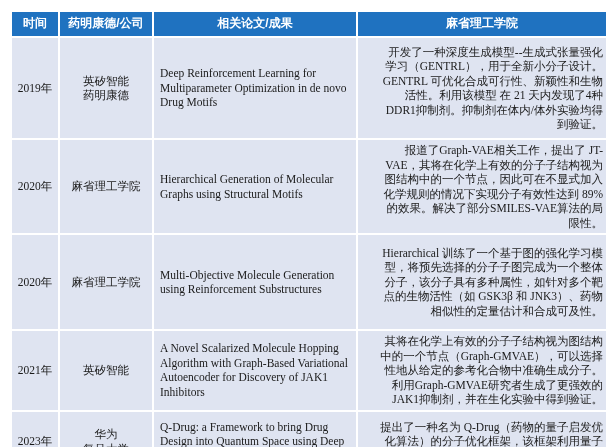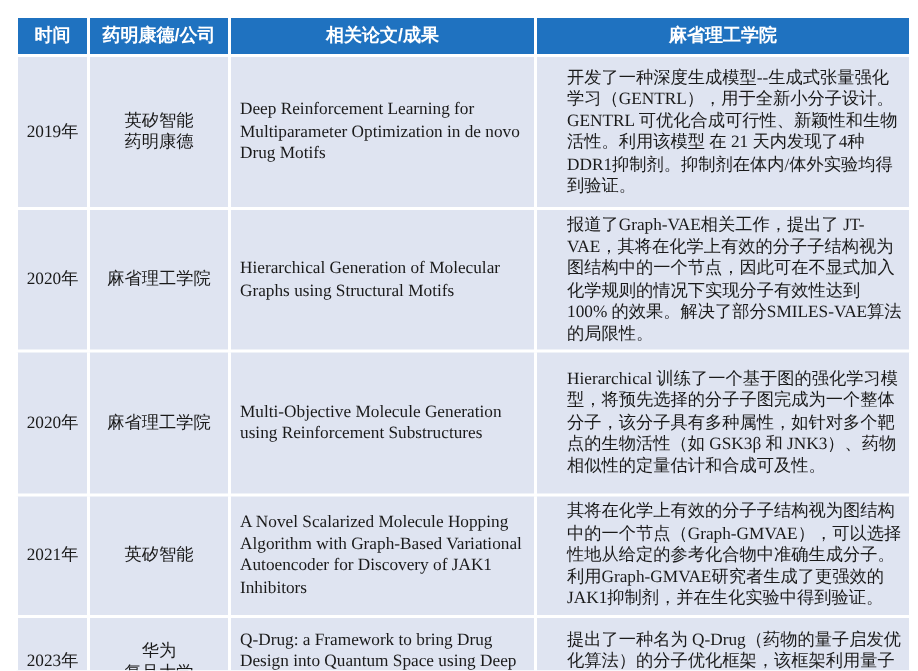--- a/index.html
+++ b/index.html
@@ -52,21 +52,21 @@
     white-space: pre-line;
     padding: 2px 1px;
   }
 
   td.cell-paper {
     text-align: left;
     padding: 3px 4px 3px 6px;
   }
 
   td.cell-findings {
-    text-align: left;
+    text-align: right;
     padding: 3px 3px 3px 20px;
   }
 
   tr.r1 { height: 102px; }
   tr.r2 { height: 94px; }
   tr.r3 { height: 96px; }
   tr.r4 { height: 76px; }
   tr.r5 { height: 62px; }
 </style>
 </head>
@@ -93,21 +93,21 @@
         <td class="cell-time">2019年</td>
         <td class="cell-org">英矽智能
 药明康德</td>
         <td class="cell-paper">Deep Reinforcement Learning for Multiparameter Optimization in de novo Drug Motifs</td>
         <td class="cell-findings">开发了一种深度生成模型--生成式张量强化学习（GENTRL），用于全新小分子设计。GENTRL 可优化合成可行性、新颖性和生物活性。利用该模型 在 21 天内发现了4种DDR1抑制剂。抑制剂在体内/体外实验均得到验证。</td>
       </tr>
       <tr class="r2">
         <td class="cell-time">2020年</td>
         <td class="cell-org">麻省理工学院</td>
         <td class="cell-paper">Hierarchical Generation of Molecular Graphs using Structural Motifs</td>
-        <td class="cell-findings">报道了Graph-VAE相关工作，提出了 JT-VAE，其将在化学上有效的分子子结构视为图结构中的一个节点，因此可在不显式加入化学规则的情况下实现分子有效性达到 100% 的效果。解决了部分SMILES-VAE算法的局限性。</td>
+        <td class="cell-findings">报道了Graph-VAE相关工作，提出了 JT-VAE，其将在化学上有效的分子子结构视为图结构中的一个节点，因此可在不显式加入化学规则的情况下实现分子有效性达到 89% 的效果。解决了部分SMILES-VAE算法的局限性。</td>
       </tr>
       <tr class="r3">
         <td class="cell-time">2020年</td>
         <td class="cell-org">麻省理工学院</td>
         <td class="cell-paper">Multi-Objective Molecule Generation using Reinforcement Substructures</td>
         <td class="cell-findings">Hierarchical 训练了一个基于图的强化学习模型，将预先选择的分子子图完成为一个整体分子，该分子具有多种属性，如针对多个靶点的生物活性（如 GSK3β 和 JNK3）、药物相似性的定量估计和合成可及性。</td>
       </tr>
       <tr class="r4">
         <td class="cell-time">2021年</td>
         <td class="cell-org">英矽智能</td>

